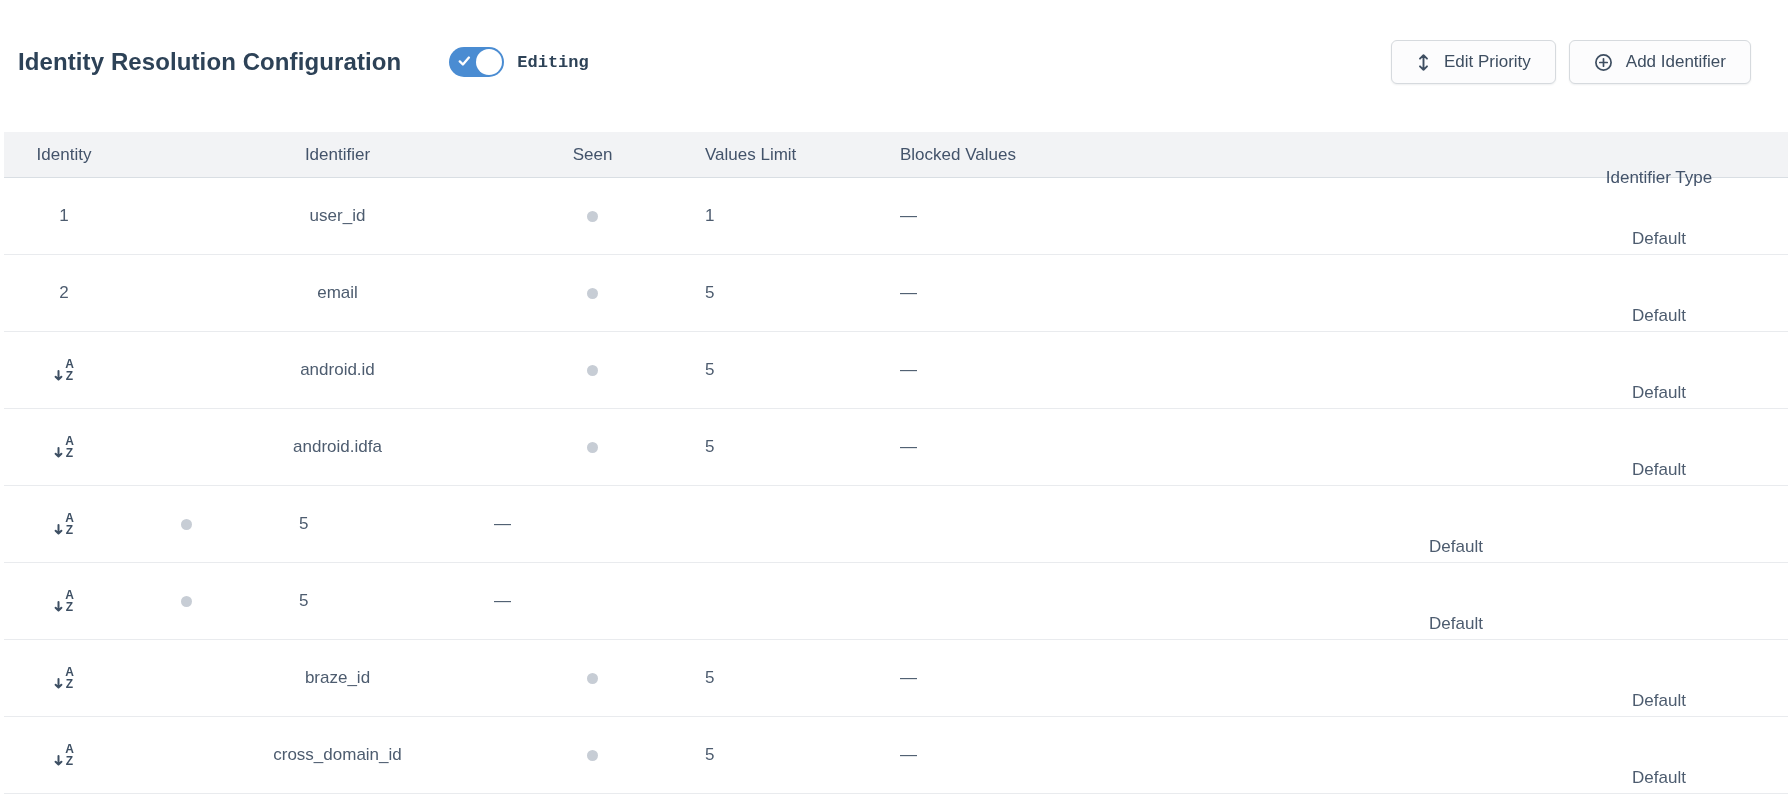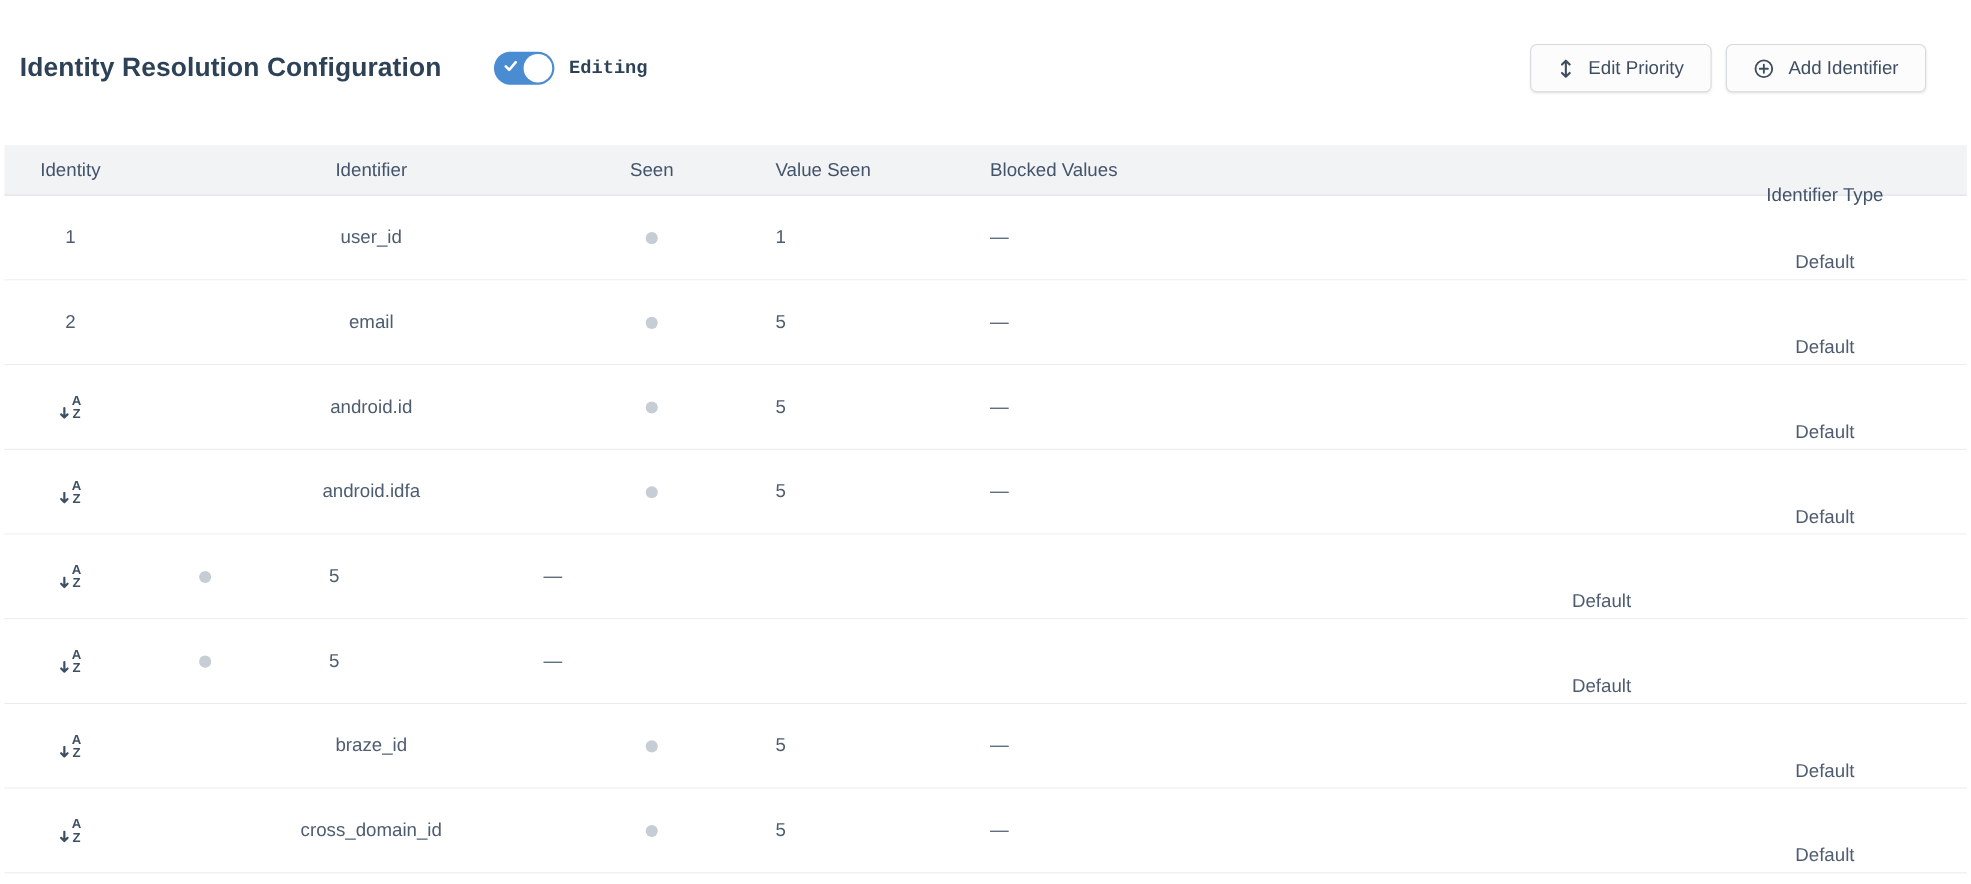--- a/index.html
+++ b/index.html
@@ -158,21 +158,21 @@
     </button>
   </div>
 </div>
 
 <div class="table-wrap">
 
   <div class="tr thead">
     <div class="th col-priority">Identity</div>
     <div class="th col-identifier">Identifier</div>
     <div class="th col-seen">Seen</div>
-    <div class="th col-limit">Value Seen</div>
+    <div class="th col-limit">Values Limit</div>
     <div class="th col-blocked">Blocked Values</div>
     <div class="th col-type">Identifier Type</div>
   </div>
 
   <div class="tbody" id="table-body">
   <div class="tr">
     <div class="td col-priority">
       <span class="pri-num">1</span>
 
     </div>

